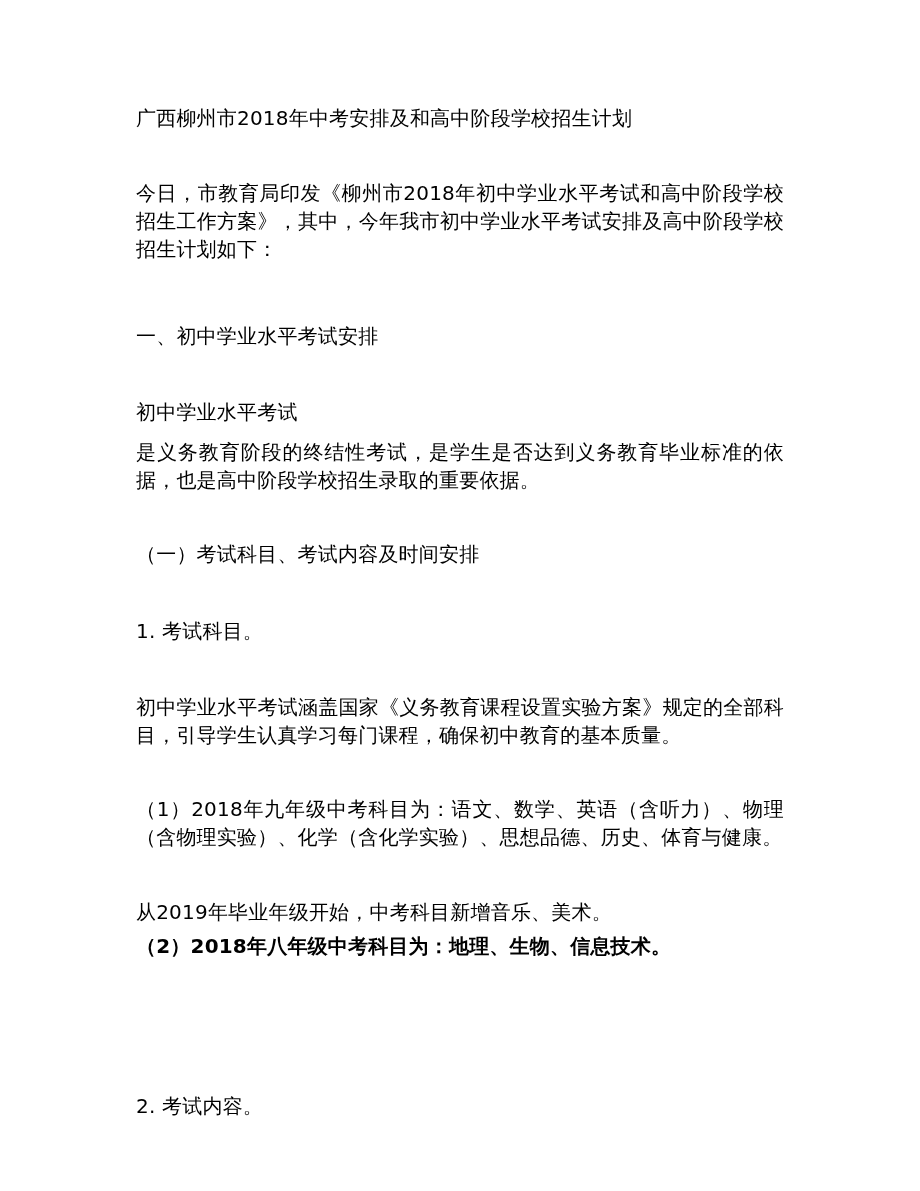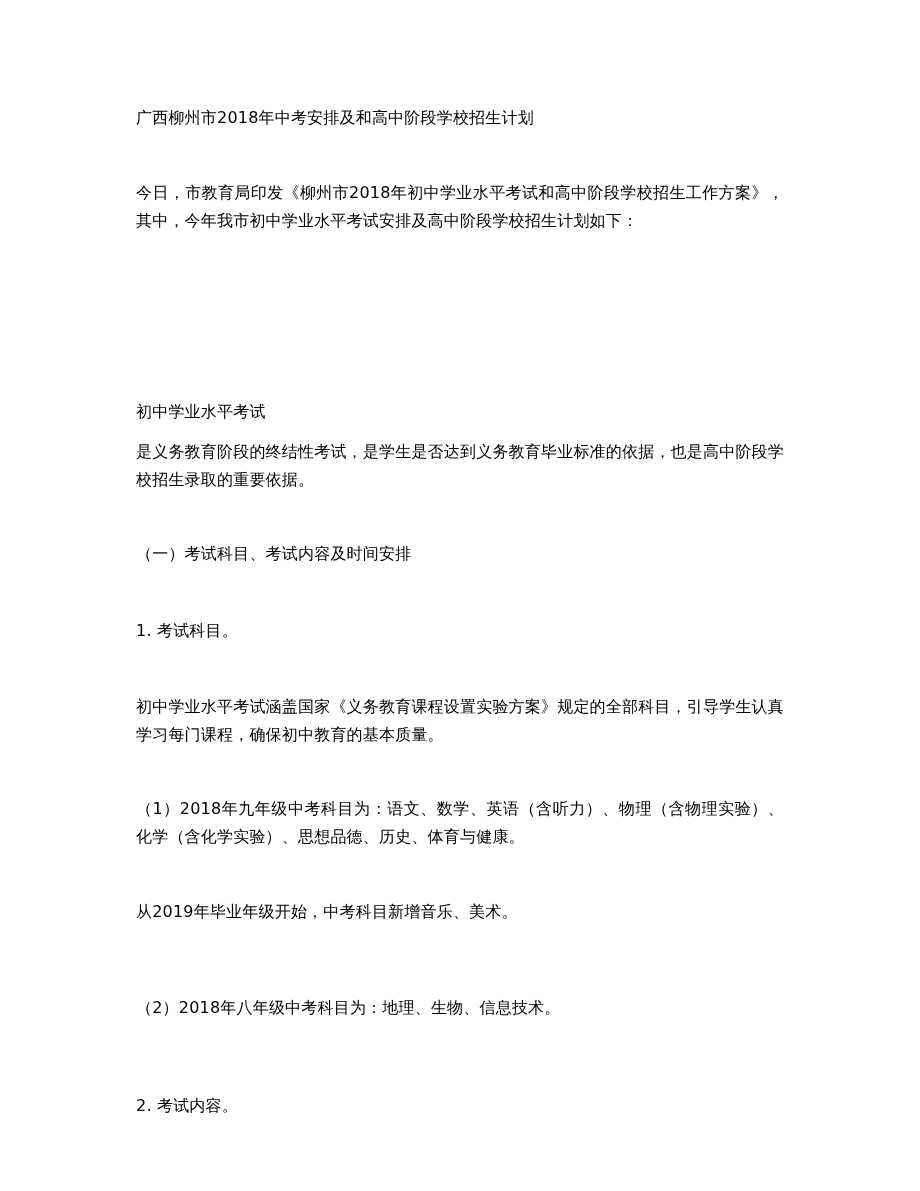--- a/index.html
+++ b/index.html
@@ -4,33 +4,34 @@
   <style>
     html, body { margin: 0; padding: 0; background: #ffffff; }
     body {
       width: 920px; height: 1191px; position: relative; overflow: hidden;
       font-family: "DejaVu Sans", "Liberation Sans", sans-serif;
       color: #000000;
     }
     .page { position: absolute; left: 0; top: 0; width: 920px; height: 1191px; }
     .p {
       position: absolute; left: 136px; width: 648px;
-      font-size: 16px; line-height: 28px; margin: 0;
+      font-size: 20px; line-height: 28px; margin: 0;
       letter-spacing: 0.2px;
       text-align: justify;
     }
   </style>
 </head>
 <body>
 
 <div class="page">
   <p class="p" style="top:104px;">广西柳州市2018年中考安排及和高中阶段学校招生计划</p>
   <p class="p" style="top:179px;">今日，市教育局印发《柳州市2018年初中学业水平考试和高中阶段学校招生工作方案》，其中，今年我市初中学业水平考试安排及高中阶段学校招生计划如下：</p>
+  <p class="p" style="top:322px;">一、初中学业水平考试安排</p>
   <p class="p" style="top:438px;">是义务教育阶段的终结性考试，是学生是否达到义务教育毕业标准的依据，也是高中阶段学校招生录取的重要依据。</p>
   <p class="p" style="top:398px;">初中学业水平考试</p>
   <p class="p" style="top:540px;">（一）考试科目、考试内容及时间安排</p>
   <p class="p" style="top:617px;">1. 考试科目。</p>
   <p class="p" style="top:693px;">初中学业水平考试涵盖国家《义务教育课程设置实验方案》规定的全部科目，引导学生认真学习每门课程，确保初中教育的基本质量。</p>
   <p class="p" style="top:795px;">（1）2018年九年级中考科目为：语文、数学、英语（含听力）、物理（含物理实验）、化学（含化学实验）、思想品德、历史、体育与健康。</p>
   <p class="p" style="top:898px;">从2019年毕业年级开始，中考科目新增音乐、美术。</p>
-  <p class="p" style="top:994px;">（2）2018年八年级中考科目为：地理、生物、信息技术。</p>
+  <p class="p" style="top:932px;font-weight:bold;">（2）2018年八年级中考科目为：地理、生物、信息技术。</p>
   <p class="p" style="top:1050px;margin-top:42px;">2. 考试内容。</p>
 </div>
 
 </body></html>

